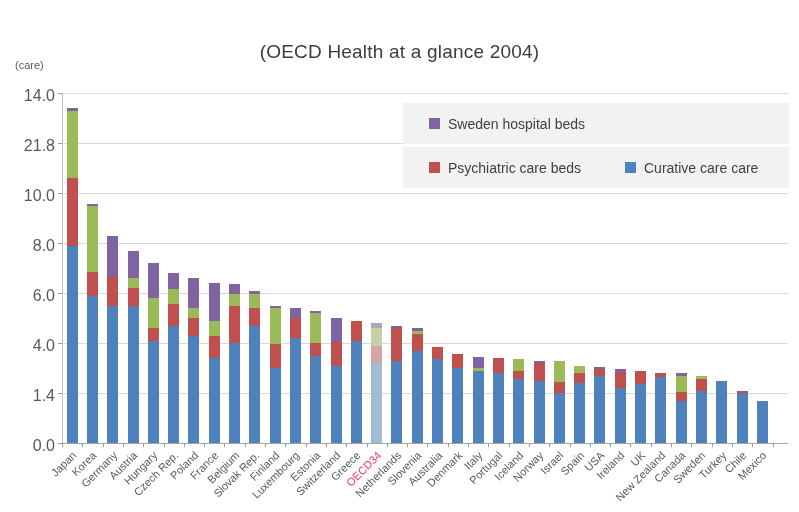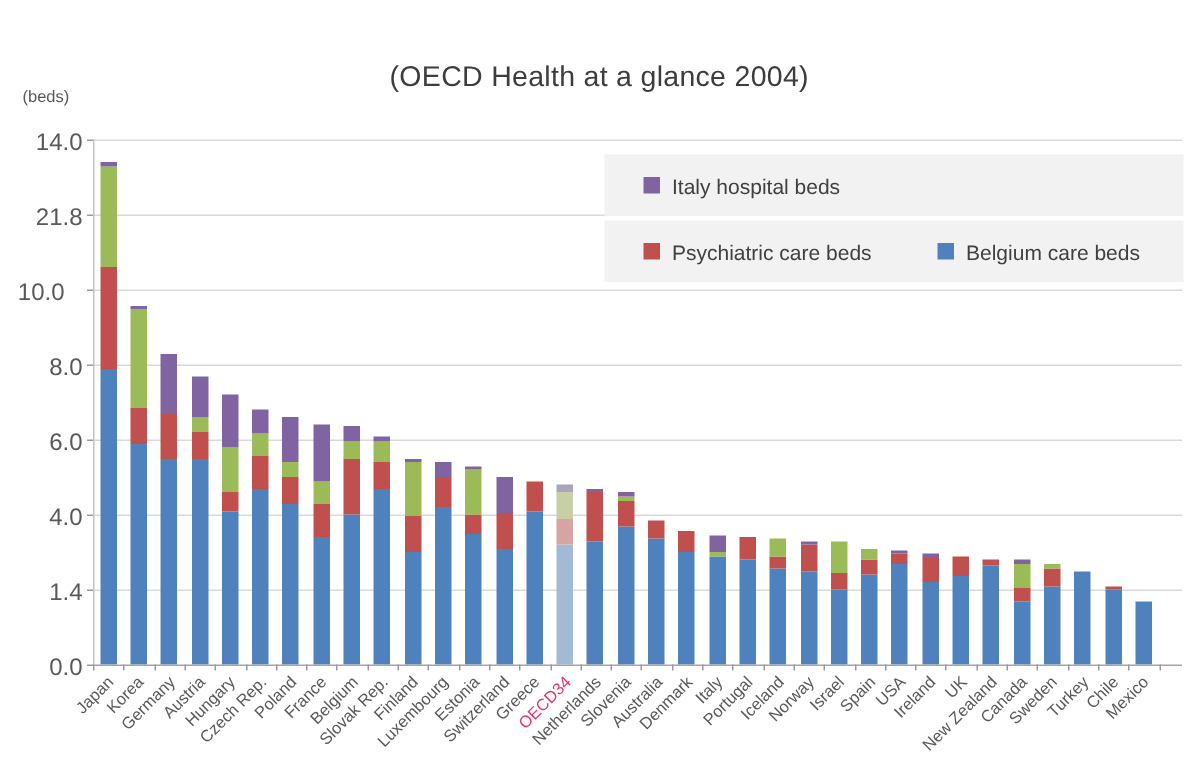--- a/index.html
+++ b/index.html
@@ -37,21 +37,21 @@
 </head>
 <body>
 
 <div class="stage">
 
   <div class="title">
     <br>
     <span>(OECD Health at a glance 2004)</span>
   </div>
 
-  <div class="unit-label">(beds)</div>
+  <div class="unit-label">(care)</div>
 
   <div class="plot">
     <div id="grid-layer">
         <div class="gridline" style="top: 0px;"></div>
         <div class="gridline" style="top: 50px;"></div>
         <div class="gridline" style="top: 100px;"></div>
         <div class="gridline" style="top: 150px;"></div>
         <div class="gridline" style="top: 200px;"></div>
         <div class="gridline" style="top: 250px;"></div>
         <div class="gridline" style="top: 300px;"></div>
@@ -238,21 +238,21 @@
         </div>
       </div>
     <div class="axis-bottom"></div>
   </div>
 
   <div id="decorations">
       <div class="ytick-label" style="left: 13px; top: 87px;">14.0</div>
       <div class="ytick-mark" style="left: 58px; top: 93px;"></div>
       <div class="ytick-label" style="left: 13px; top: 137px;">21.8</div>
       <div class="ytick-mark" style="left: 58px; top: 143px;"></div>
-      <div class="ytick-label" style="left: 1px; top: 187px;">10.0</div>
+      <div class="ytick-label" style="left: 13px; top: 187px;">10.0</div>
       <div class="ytick-mark" style="left: 58px; top: 193px;"></div>
       <div class="ytick-label" style="left: 13px; top: 237px;">8.0</div>
       <div class="ytick-mark" style="left: 58px; top: 243px;"></div>
       <div class="ytick-label" style="left: 13px; top: 287px;">6.0</div>
       <div class="ytick-mark" style="left: 58px; top: 293px;"></div>
       <div class="ytick-label" style="left: 13px; top: 337px;">4.0</div>
       <div class="ytick-mark" style="left: 58px; top: 343px;"></div>
       <div class="ytick-label" style="left: 13px; top: 387px;">1.4</div>
       <div class="ytick-mark" style="left: 58px; top: 393px;"></div>
       <div class="ytick-label" style="left: 13px; top: 437px;">0.0</div>
@@ -327,28 +327,28 @@
       <div class="xlabel" style="left: 611.45px; top: 449px;">Sweden</div>
       <div class="xlabel" style="left: 631.75px; top: 449px;">Turkey</div>
       <div class="xlabel" style="left: 652.05px; top: 449px;">Chile</div>
       <div class="xlabel" style="left: 672.35px; top: 449px;">Mexico</div>
     </div>
 
   <div class="legend">
     <div class="legend-row">
       <div class="legend-cell c1">
         <span class="legend-swatch" id="sw0" style="background: rgb(128, 100, 162);"></span>
-        <span class="legend-label">Italy hospital beds</span>
+        <span class="legend-label">Sweden hospital beds</span>
       </div>
     </div>
     <div class="legend-row">
       <div class="legend-cell c1">
         <span class="legend-swatch" id="sw2" style="background: rgb(192, 80, 77);"></span>
         <span class="legend-label">Psychiatric care beds</span>
       </div>
       <div class="legend-cell">
         <span class="legend-swatch" id="sw3" style="background: rgb(79, 129, 189);"></span>
-        <span class="legend-label">Belgium care beds</span>
+        <span class="legend-label">Curative care care</span>
       </div>
     </div>
   </div>
 
 </div>
 
 </body></html>

